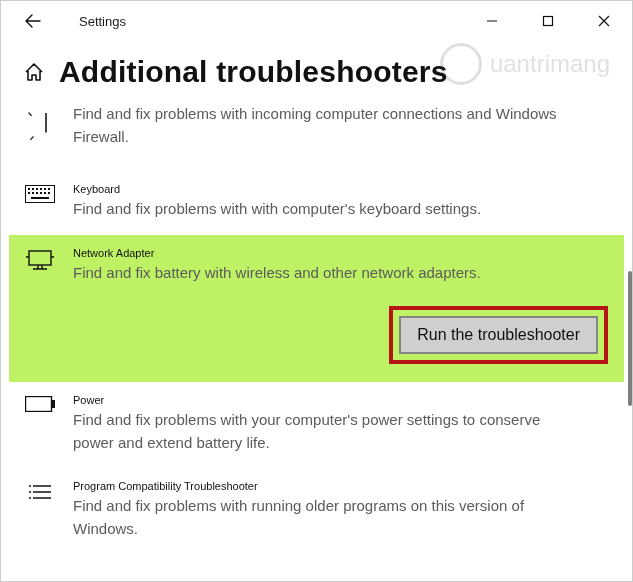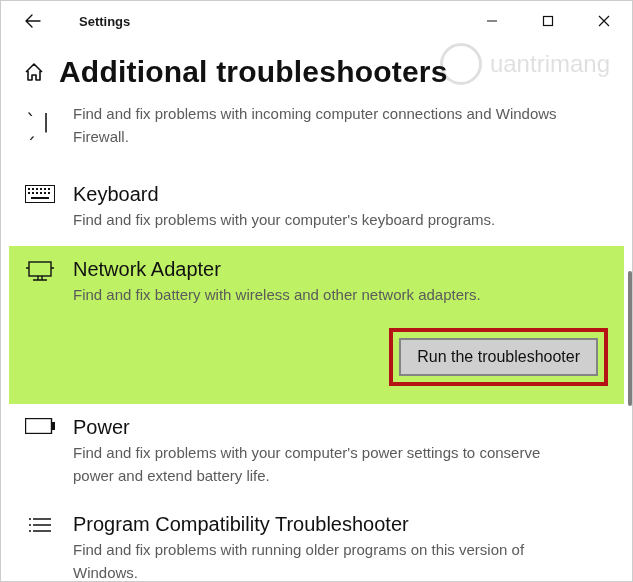--- a/index.html
+++ b/index.html
@@ -20,21 +20,20 @@
     }
     .back-btn {
       width: 28px; height: 28px;
       display: flex; align-items: center; justify-content: center;
       cursor: pointer;
     }
     .window-title {
       margin-left: 32px;
       font-size: 13px;
       color: #1a1a1a;
-      font-weight: bold;
     }
     .window-controls {
       margin-left: auto;
       display: flex;
       height: 100%;
     }
     .win-ctrl {
       width: 56px;
       display: flex;
       align-items: center;
@@ -67,21 +66,21 @@
     }
     .ts-icon {
       width: 30px;
       flex: 0 0 30px;
       margin-top: 2px;
       display: flex;
       justify-content: center;
     }
     .ts-text { flex: 1; }
     .ts-title {
-      font-size: 20px;
+      font-size: 11px;
       color: #111;
       margin-bottom: 3px;
     }
     .ts-desc {
       font-size: 15px;
       color: #5b5b5b;
       line-height: 1.5;
       max-width: 500px;
     }
     .selected {
@@ -210,21 +209,21 @@
             <rect x="11" y="7" width="2" height="2"></rect>
             <rect x="15" y="7" width="2" height="2"></rect>
             <rect x="19" y="7" width="2" height="2"></rect>
             <rect x="23" y="7" width="2" height="2"></rect>
             <rect x="6" y="12" width="18" height="2"></rect>
           </g>
         </svg>
     </div>
     <div class="ts-text">
       <div class="ts-title">Keyboard</div>
-      <div class="ts-desc">Find and fix problems with your computer's keyboard programs.</div>
+      <div class="ts-desc">Find and fix problems with with computer's keyboard settings.</div>
     </div>
   </div>
 
   <div class="ts-item selected">
     <div class="ts-icon">
       <svg width="28" height="26" viewBox="0 0 28 26">
           <rect x="3" y="2" width="22" height="14" stroke="#111" stroke-width="1.4" fill="none"></rect>
           <path d="M12 16 V20 M16 16 V20 M7 20 H21 M0 8 H3 M25 8 H28" stroke="#111" stroke-width="1.4"></path>
         </svg>
     </div>

